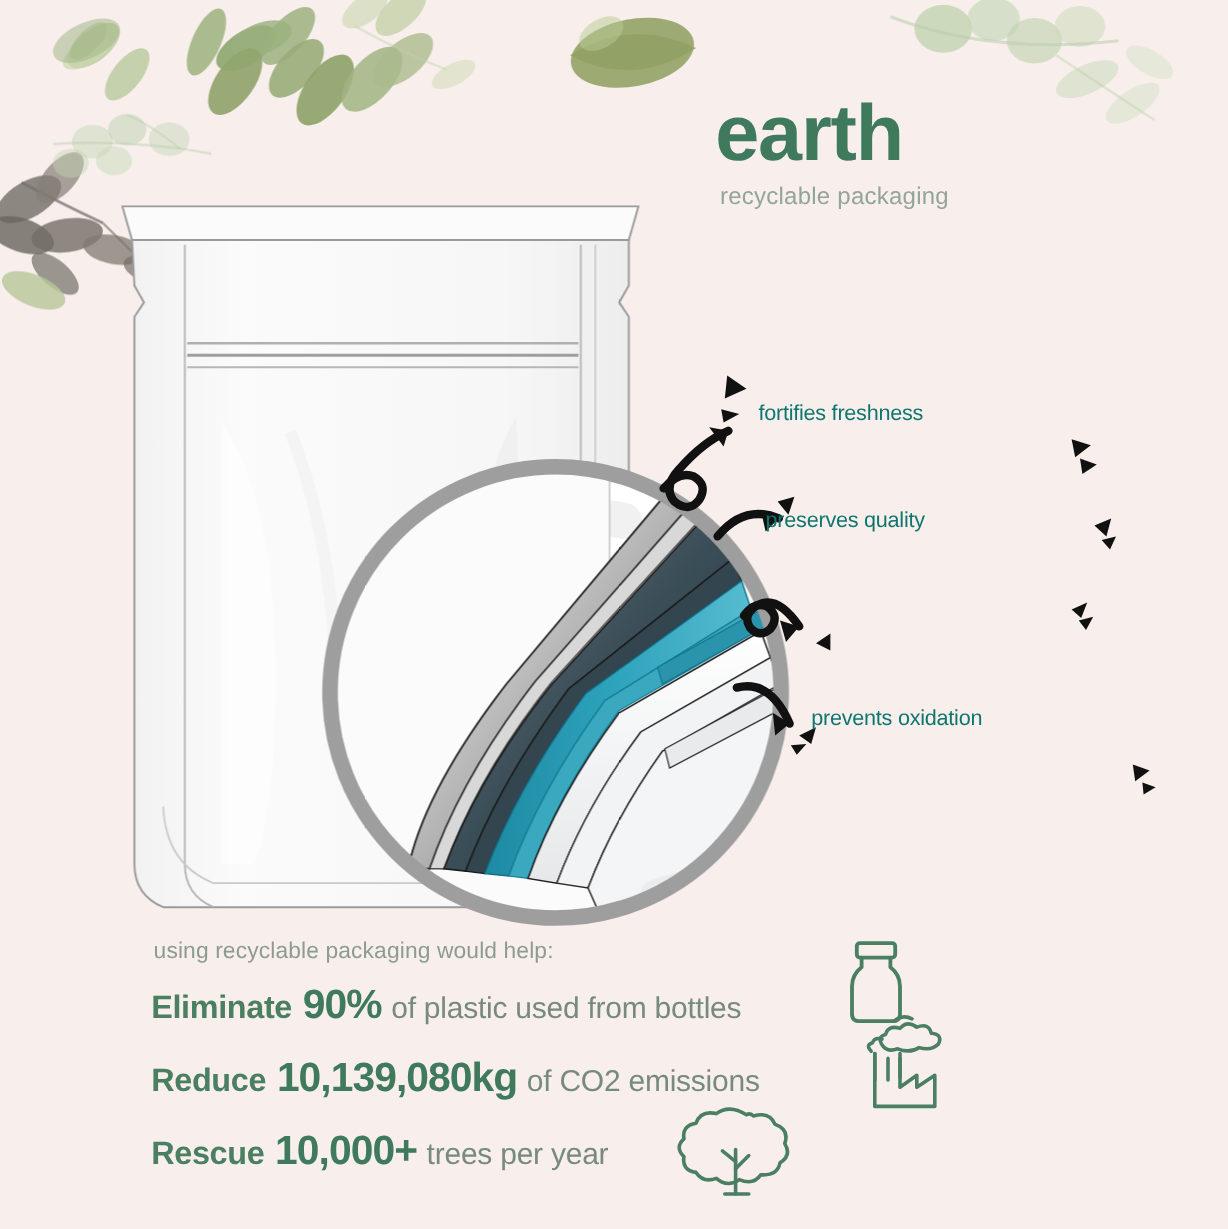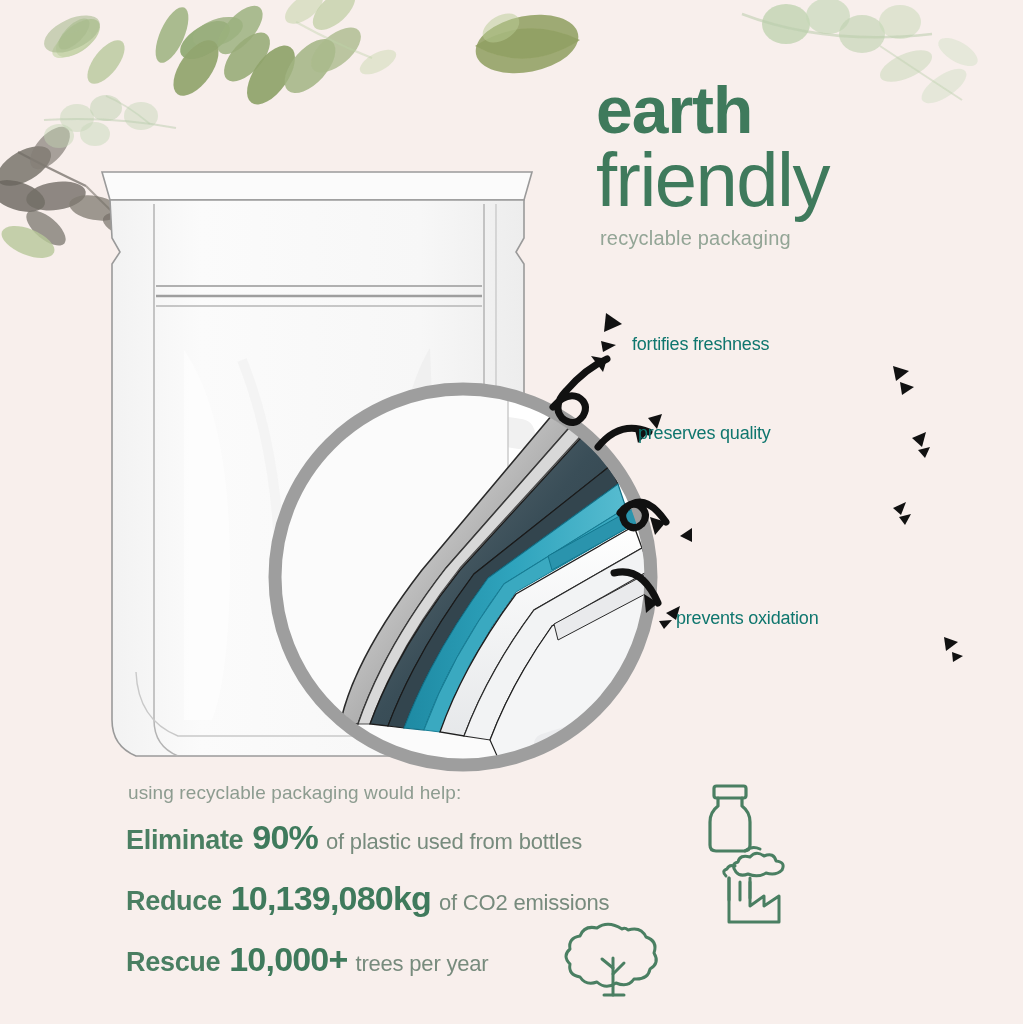--- a/index.html
+++ b/index.html
@@ -80,21 +80,21 @@
   .feature {
     position: absolute;
     font-size: 18px;
     color: #0f766e;
     white-space: nowrap;
     letter-spacing: -0.2px;
   }
   .f0 { left: 632px; top: 334px; }
   .f1 { left: 638px; top: 423px; }
   .f2 { left: 686px; top: 513px; }
-  .f3 { left: 676px; top: 608px; }
+  .f3 { left: 676px; top: 588px; }
 
   .connectors {
     position: absolute;
     left: 0; top: 0;
     width: 1023px; height: 1024px;
     pointer-events: none;
   }
 
   
   .stats {
@@ -122,21 +122,21 @@
     letter-spacing: -0.3px;
   }
   .stat-number {
     font-size: 34px;
     font-weight: 700;
     color: #3f7a5c;
     letter-spacing: -0.8px;
     margin-left: 9px;
   }
   .stat-tail {
-    font-size: 22px;
+    font-size: 25px;
     font-weight: 400;
     color: #778b7d;
     letter-spacing: -0.2px;
     margin-left: 8px;
   }
 
   .stat-icons {
     position: absolute;
     left: 0; top: 0;
     width: 1023px; height: 1024px;
@@ -309,21 +309,20 @@
 
         <path d="M286 372 Q330 356 380 352" stroke="#e9eaec" stroke-width="20" fill="none" stroke-linecap="round" opacity="0.85"></path>
       </g>
 
       <circle cx="205" cy="205" r="188" fill="none" stroke="#9e9e9e" stroke-width="13"></circle>
     </svg>
   </div>
 
   <div class="headline">
     <div class="line1">earth</div>
-    <div class="line2">friendly</div>
     <div class="sub">recyclable packaging</div>
   </div>
 
   <svg class="connectors" viewBox="0 0 1023 1024">
     <g fill="none" stroke="#111111" stroke-width="7" stroke-linecap="round" stroke-linejoin="round">
 
       <path d="M553 407 Q566 392 578 397 Q590 404 583 416 Q574 428 562 418 Q552 406 566 391 Q586 368 607 359"></path>
 
       <path d="M598 447 Q620 420 649 432"></path>
 

